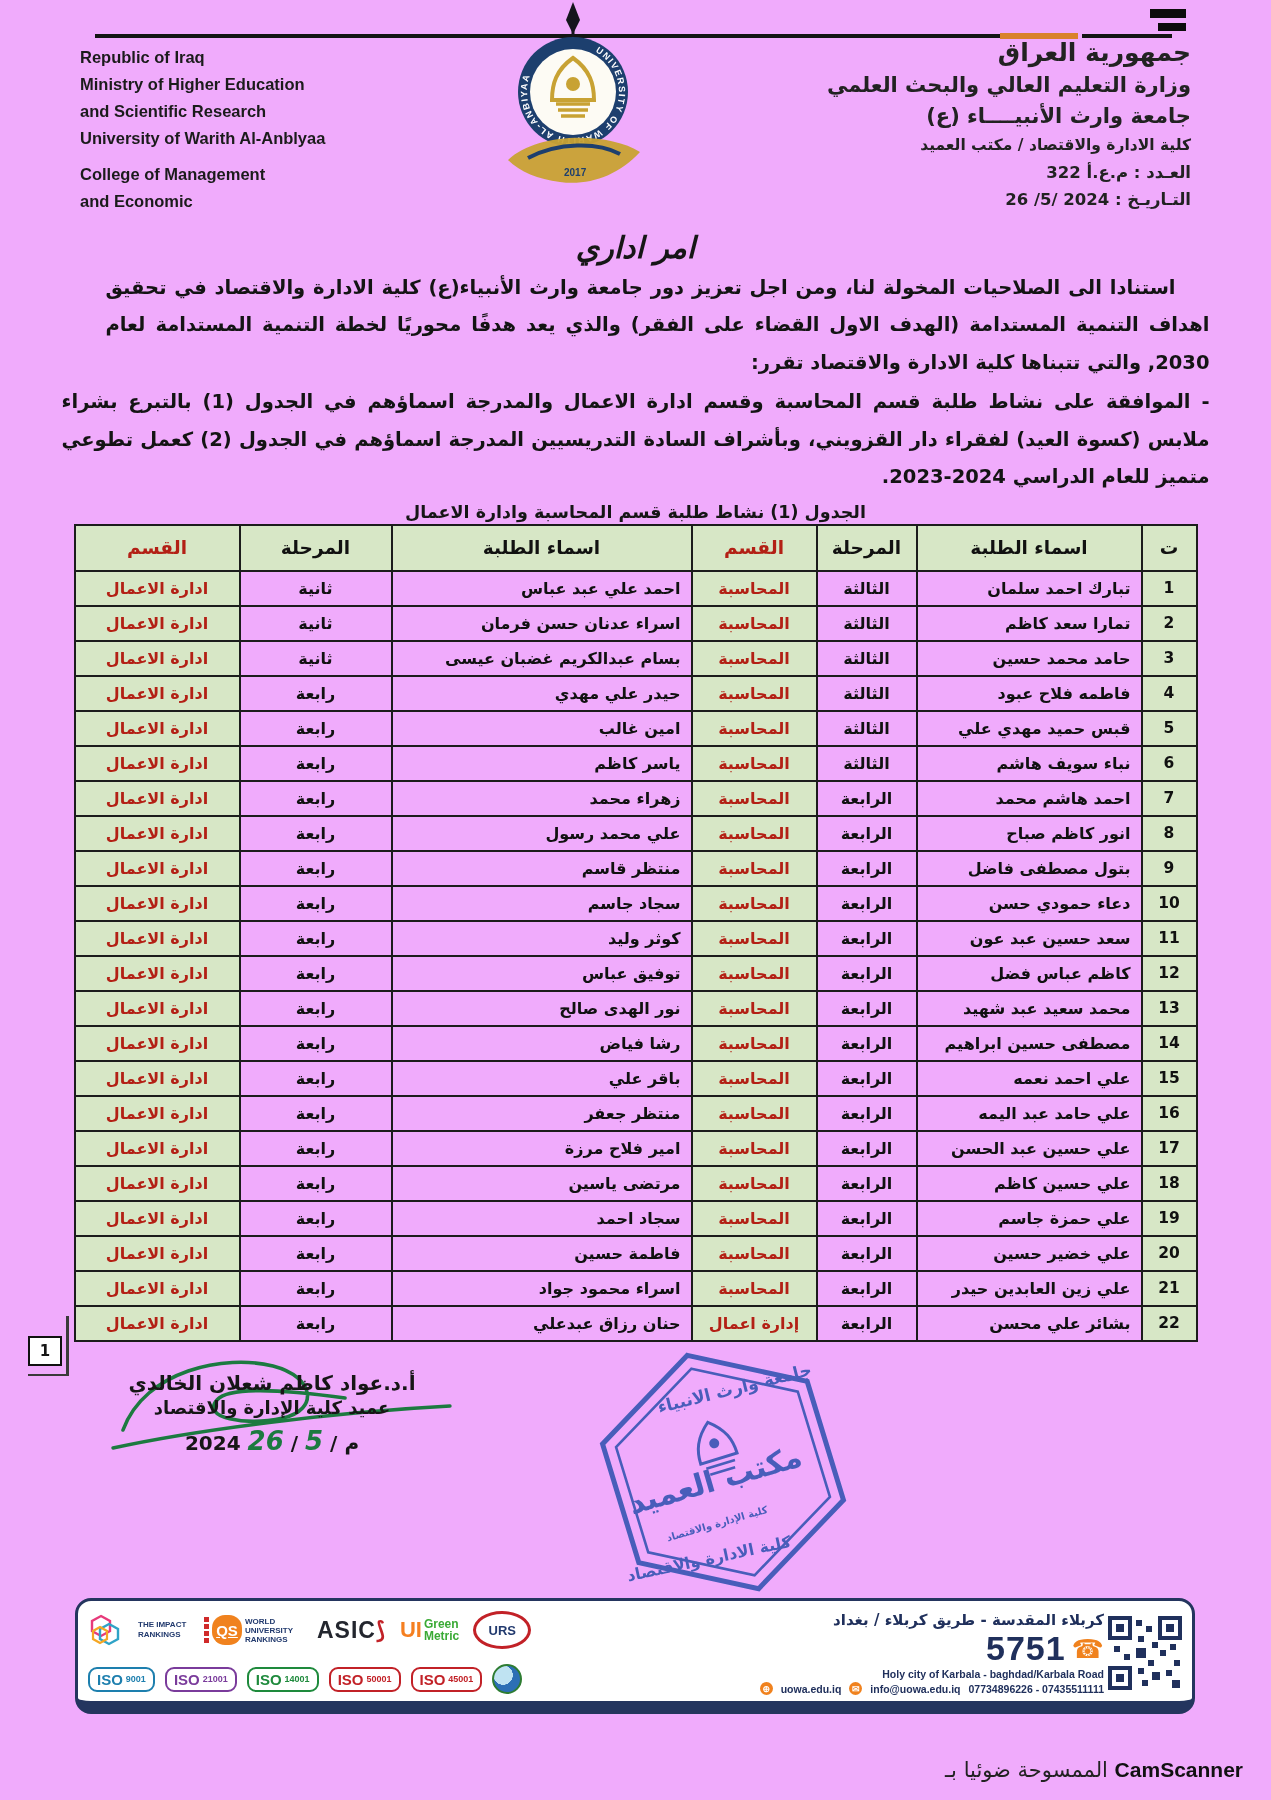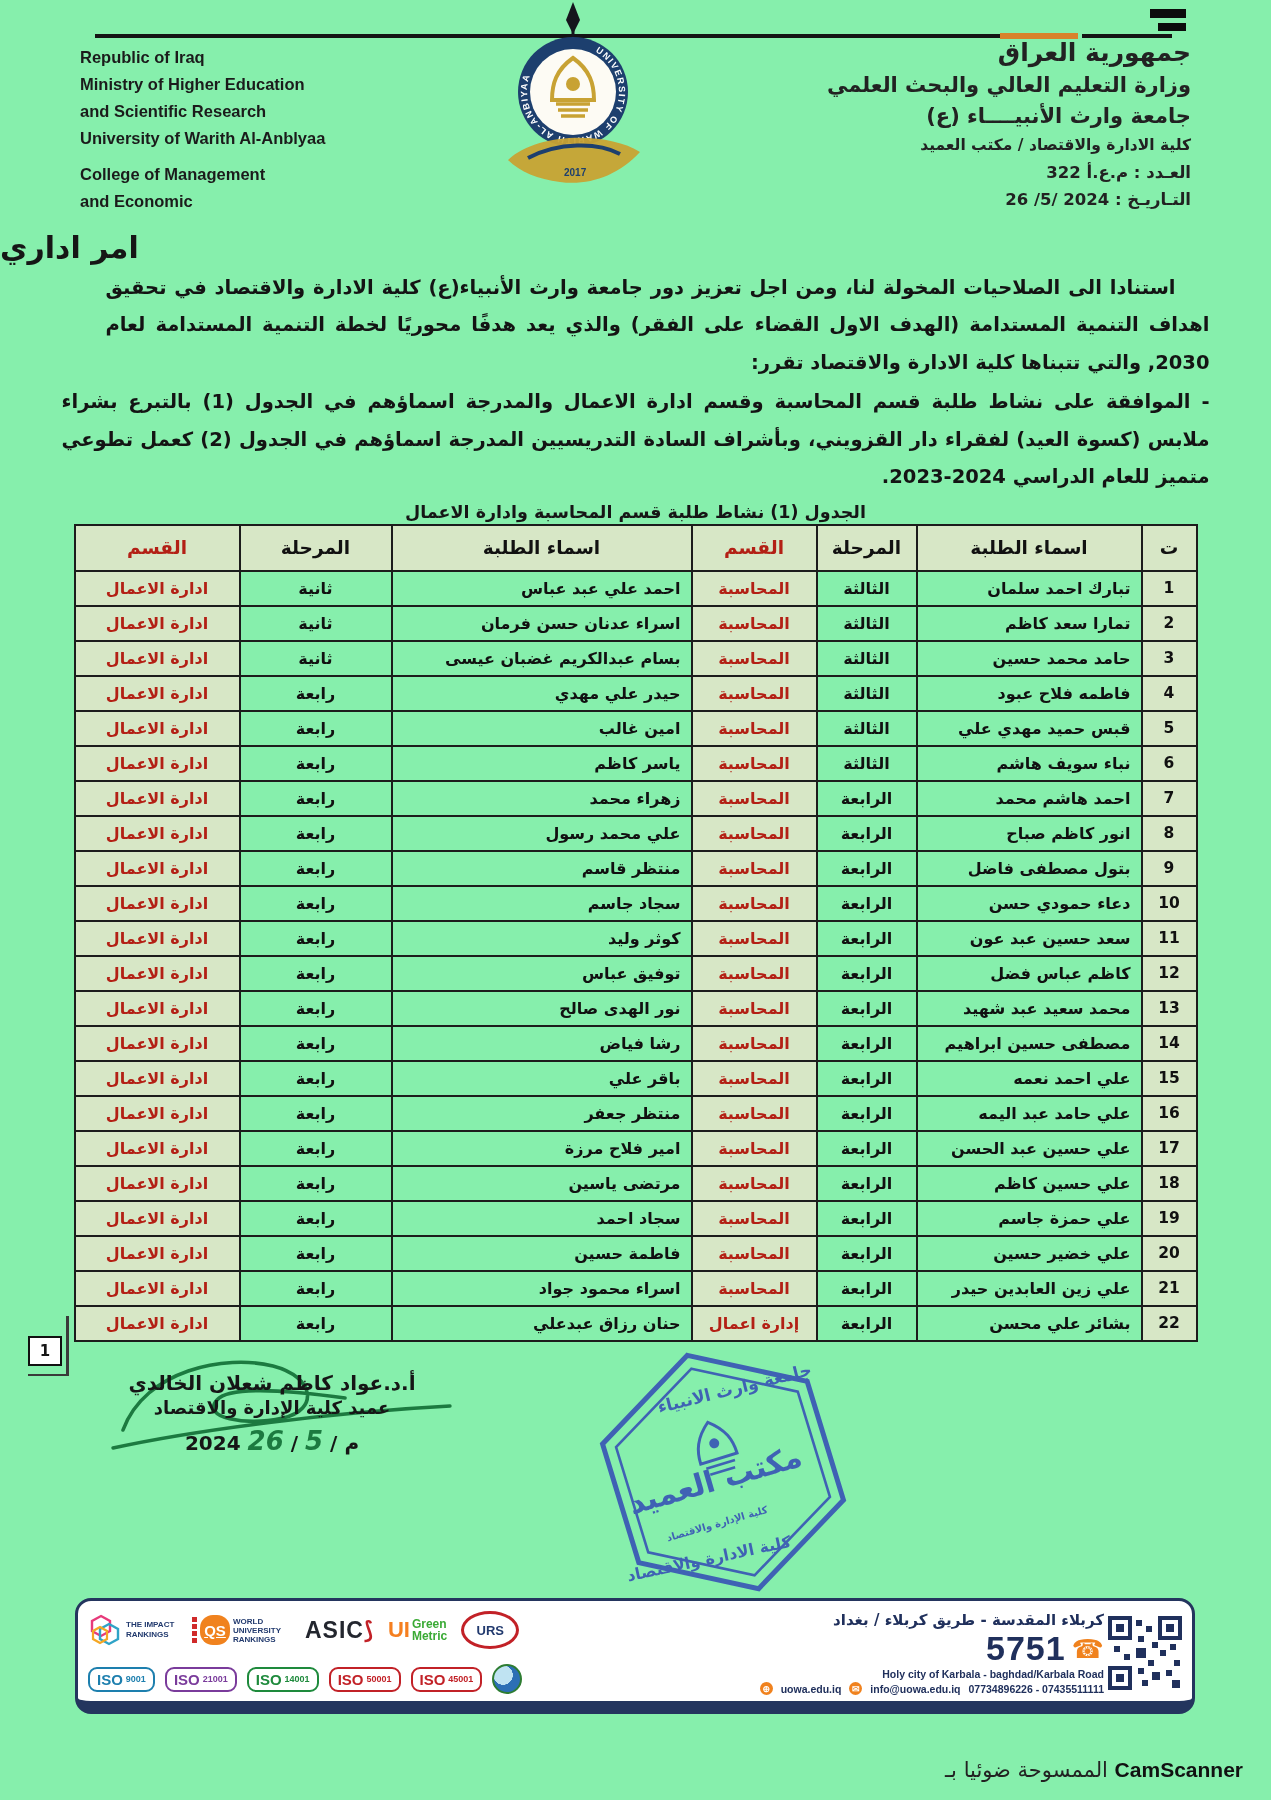--- a/index.html
+++ b/index.html
@@ -1,16 +1,16 @@
 <!DOCTYPE html>
 <html lang="ar"><head>
 <meta charset="utf-8">
 <style>
   html,body{margin:0;padding:0;background:#ffffff;}
-  .page{position:relative;width:1271px;height:1800px;background:#86efac;overflow:hidden;
+  .page{position:relative;width:1271px;height:1800px;background:#f0abfc;overflow:hidden;
         font-family:"DejaVu Sans",sans-serif;color:#161616;}
 
   
   .scan-mark{position:absolute;background:#0c0c0c;}
   .rule{position:absolute;background:#141414;}
   .rule-orange{position:absolute;background:#d9822b;}
 
   
   .doc-header{position:relative;height:222px;}
   .h-left{position:absolute;left:80px;top:44px;width:330px;
@@ -19,21 +19,21 @@
   .h-left .gap{height:9px;}
   .h-right{position:absolute;right:80px;top:36px;width:420px;direction:rtl;text-align:right;color:#222;}
   .h-right .l0{font-size:25px;font-weight:bold;line-height:34px;}
   .h-right .l1{font-size:21px;font-weight:bold;line-height:31px;}
   .h-right .l2{font-size:21px;font-weight:bold;line-height:31px;}
   .h-right .l3{font-size:15.5px;font-weight:bold;line-height:27px;}
   .h-right .l4,.h-right .l5{font-size:16.5px;font-weight:bold;line-height:27px;}
   .h-logo{position:absolute;left:468px;top:0px;width:210px;height:218px;}
 
   
-  .doc-title{margin:8px 0 4px;text-align:left;font-size:30px;font-weight:bold;direction:rtl;}
+  .doc-title{margin:8px 0 4px;text-align:center;font-size:30px;font-weight:bold;direction:rtl;font-style:italic;}
   .body-text{width:1148px;margin:2px auto 0;direction:rtl;text-align:justify;
              font-size:19.5px;font-weight:700;line-height:1.92;color:#141414;}
   .body-text p{margin:0 0 2px;}
   .body-text p.first{text-indent:34px;margin-left:44px;}
   .table-caption{margin:6px auto 2px;text-align:center;direction:rtl;
                  font-size:17.5px;font-weight:bold;}
 
   
   table.roster{border-collapse:collapse;table-layout:fixed;width:1122px;margin:2px auto 0;direction:rtl;}
   .roster th,.roster td{border:2px solid #1c1c1c;font-weight:bold;text-align:center;
@@ -61,21 +61,21 @@
            text-align:center;font-size:15px;font-weight:bold;line-height:26px;background:#fff;}
   .corner-v{position:absolute;left:66px;top:1316px;width:0;height:60px;border-left:3px solid #3a3a3a;}
   .corner-h{position:absolute;left:28px;top:1374px;width:40px;height:0;border-top:2px solid #3a3a3a;}
 
   
   .footer-box{position:absolute;left:75px;top:1598px;width:1120px;height:116px;box-sizing:border-box;
               border:3px solid #24355e;border-bottom:13px solid #24355e;border-radius:16px;
               background:#fff;display:flex;align-items:stretch;padding:6px 10px 2px 10px;}
   .f-left{width:560px;display:flex;flex-direction:column;justify-content:space-between;}
   .logo-row{display:flex;align-items:center;gap:14px;height:46px;}
-  .impact{display:flex;align-items:center;gap:4px;}
+  .impact{display:flex;align-items:center;gap:16px;}
   .impact-label{font-size:8px;font-weight:bold;color:#223a6e;width:52px;line-height:10px;
                 font-family:"Liberation Sans",sans-serif;}
   .qs-wrap{display:flex;align-items:center;gap:3px;}
   .qs-dots{display:flex;flex-direction:column;gap:2px;}
   .qs-dots i{width:5px;height:5px;background:#d02a2a;display:block;}
   .qs-box{width:30px;height:30px;background:#f0821e;color:#fff;font-weight:bold;font-size:15px;
           display:flex;align-items:center;justify-content:center;border-radius:13px;
           font-family:"Liberation Sans",sans-serif;text-decoration:underline;}
   .qs-text{font-size:8px;font-weight:bold;color:#223a6e;width:58px;line-height:9px;
            font-family:"Liberation Sans",sans-serif;}

